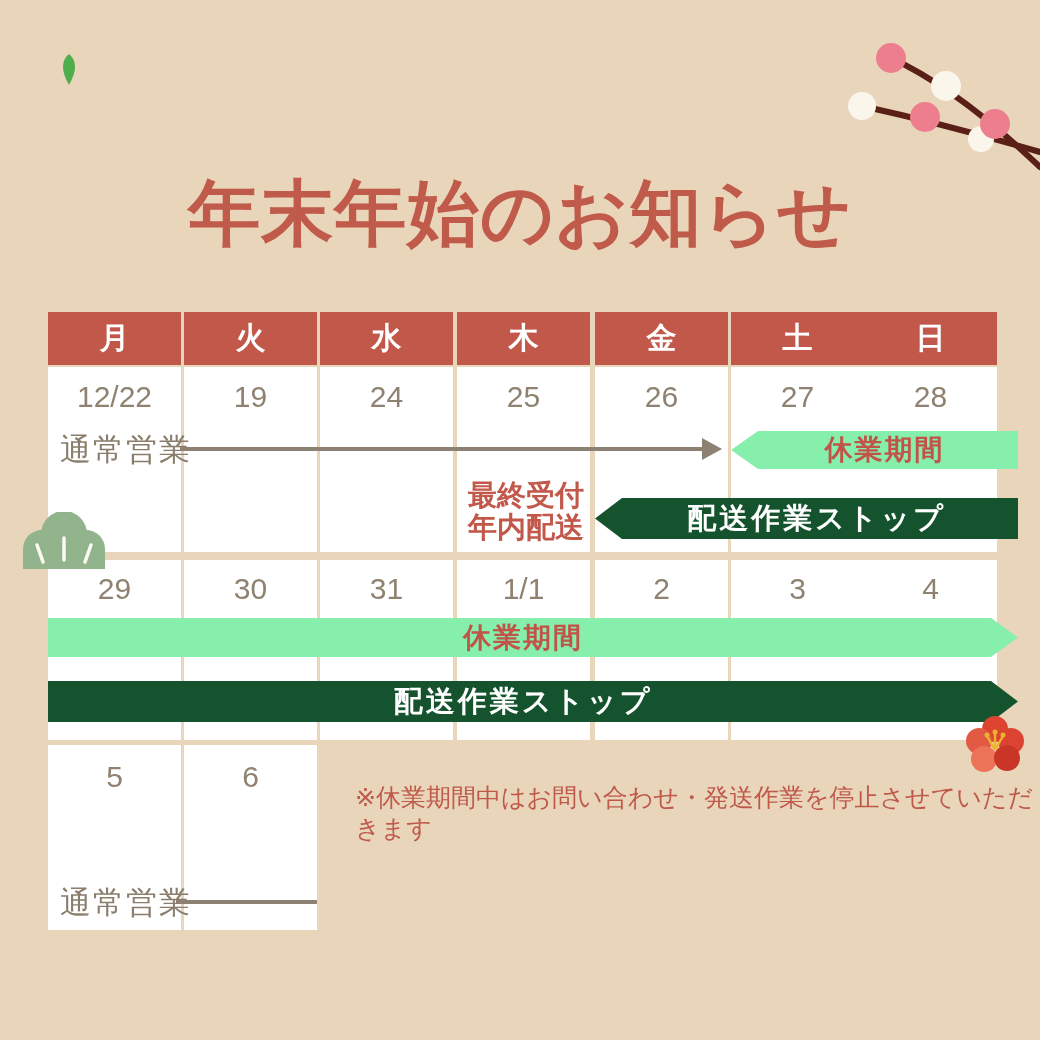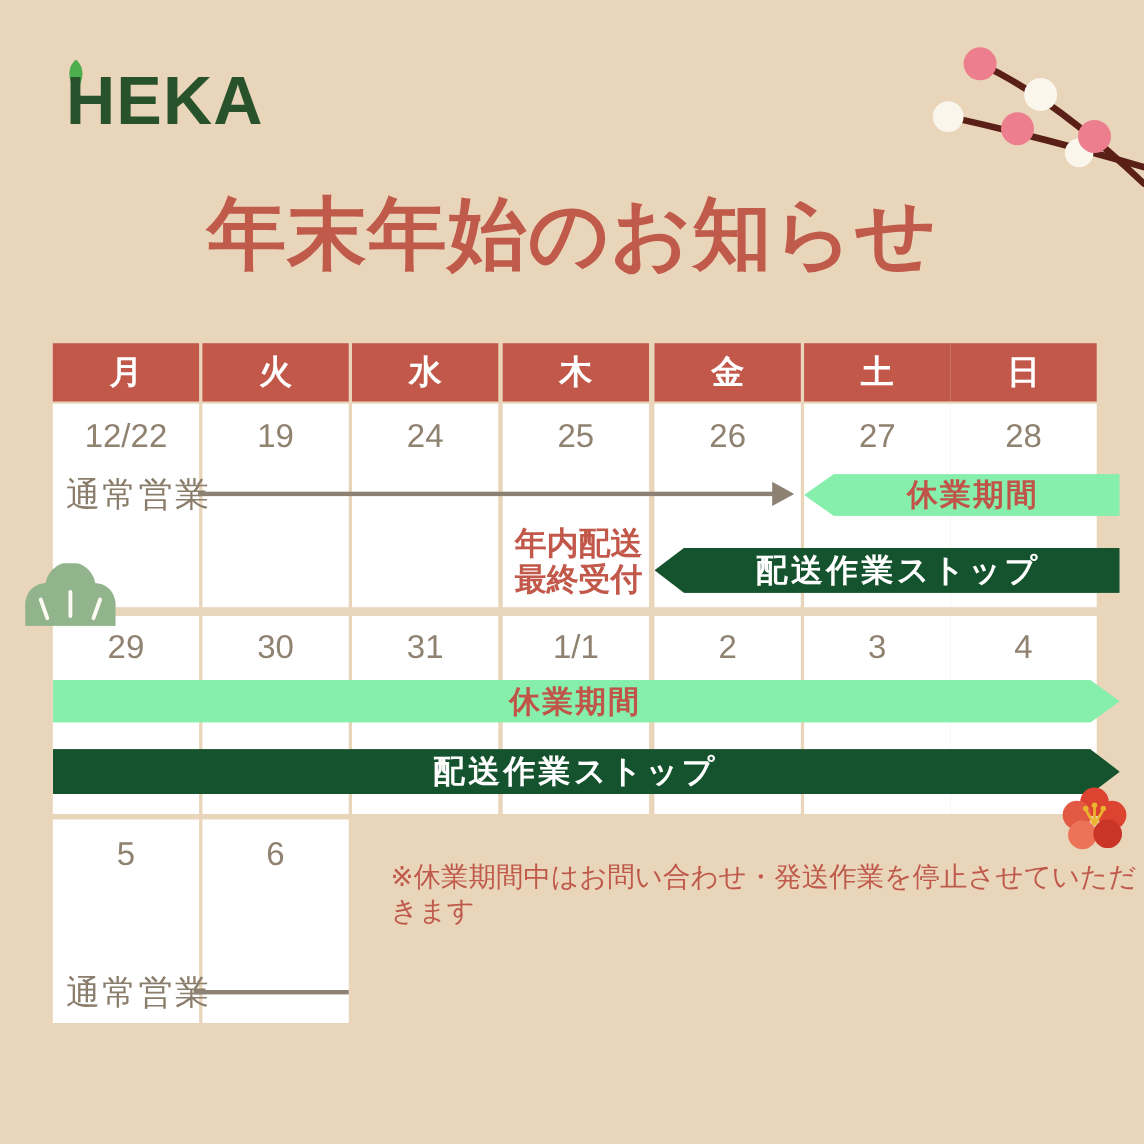--- a/index.html
+++ b/index.html
@@ -72,21 +72,20 @@
   .note{left:355px;top:782px;font-size:25px;font-weight:500;color:#bf5a4b;line-height:31px;}
   .note-line2{margin-left:28px;margin-top:13px;}
 </style>
 </head>
 <body>
 
 <div class="abs logo">
   <svg class="leaf" viewBox="0 0 26 32">
     <path d="M13,0 Q25,10 13,31 Q1,10 13,0 Z" fill="#4ead4c"></path>
   </svg>
-  <div class="logo-text">HEKA</div>
 </div>
 
 <svg class="abs" style="right:0;top:25px;" width="222" height="168" viewBox="0 0 222 168">
   <path d="M222,142 Q140,64 73,33" fill="none" stroke="#5a2017" stroke-width="6" stroke-linecap="round"></path>
   <path d="M222,127 Q130,100 44,81" fill="none" stroke="#5a2017" stroke-width="6" stroke-linecap="round"></path>
   <circle cx="128" cy="61" r="15" fill="#fbf6ec"></circle>
   <circle cx="44" cy="81" r="14" fill="#fbf6ec"></circle>
   <circle cx="163" cy="114" r="13" fill="#fbf6ec"></circle>
   <circle cx="73" cy="33" r="15" fill="#ec7e8e"></circle>
   <circle cx="107" cy="92" r="15" fill="#ec7e8e"></circle>
@@ -143,22 +142,22 @@
 
 <div class="abs biz-label" style="left:60px;top:433px;">通常営業</div>
 <div class="abs gray-line" style="left:180px;top:447px;width:524px;"></div>
 <div class="abs gray-arrowhead" style="left:702px;top:438px;"></div>
 
 <div class="abs arrow-beige tip-left" style="left:731px;top:431px;width:267px;height:38px;">
   <span>休業期間</span>
 </div>
 
 <div class="abs last-order">
+  <div>最終受付</div>
   <div>年内配送</div>
-  <div>最終受付</div>
 </div>
 
 <div class="abs arrow-red tip-left" style="left:595px;top:498px;width:403px;height:41px;">
   <span>配送作業ストップ</span>
 </div>
 
 <div class="abs arrow-beige tip-right" style="left:48px;top:618px;width:950px;height:39px;color:#c15448;">
   <span>休業期間</span>
 </div>
 

